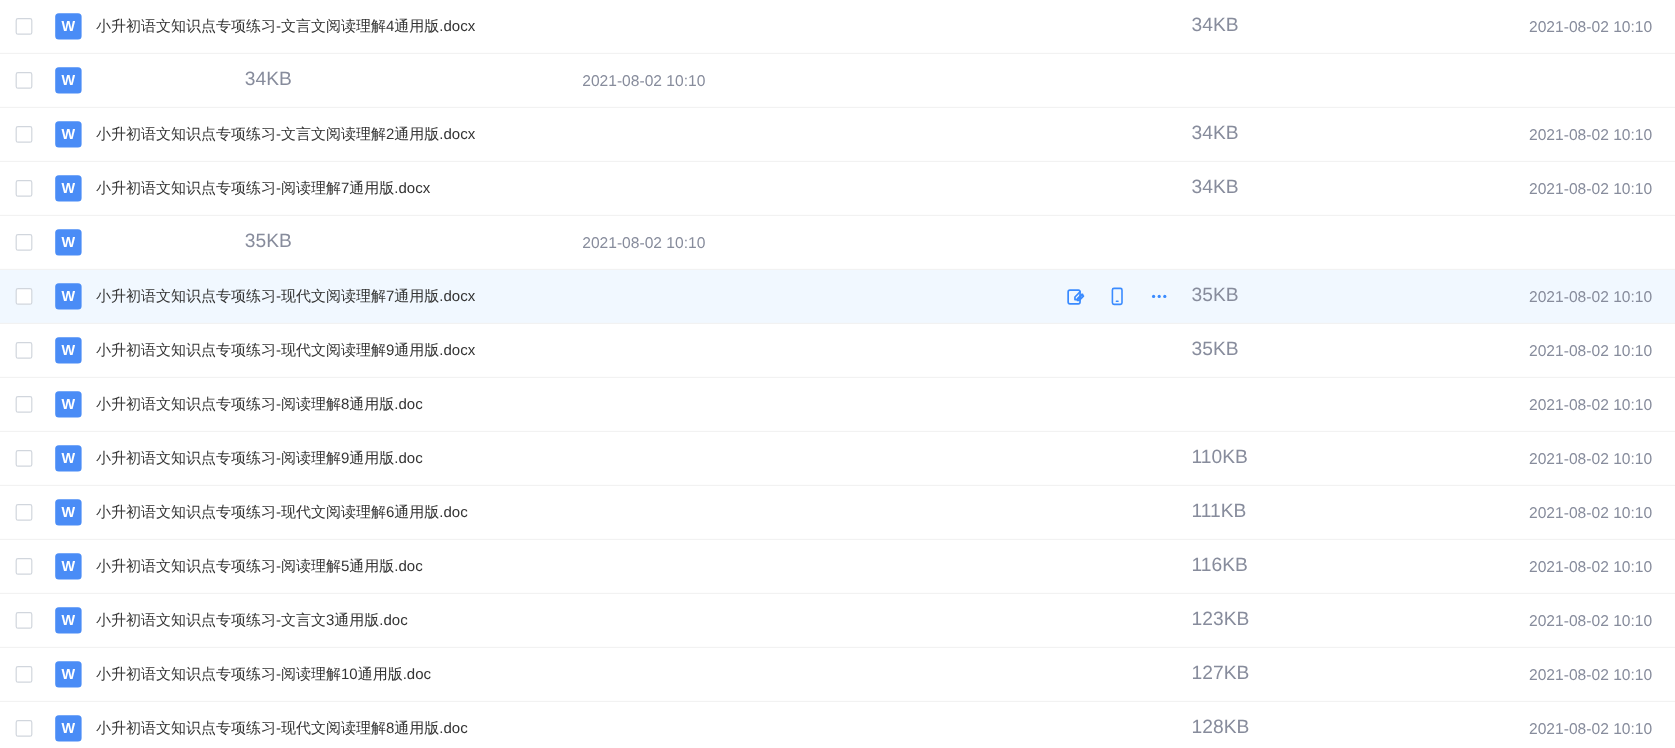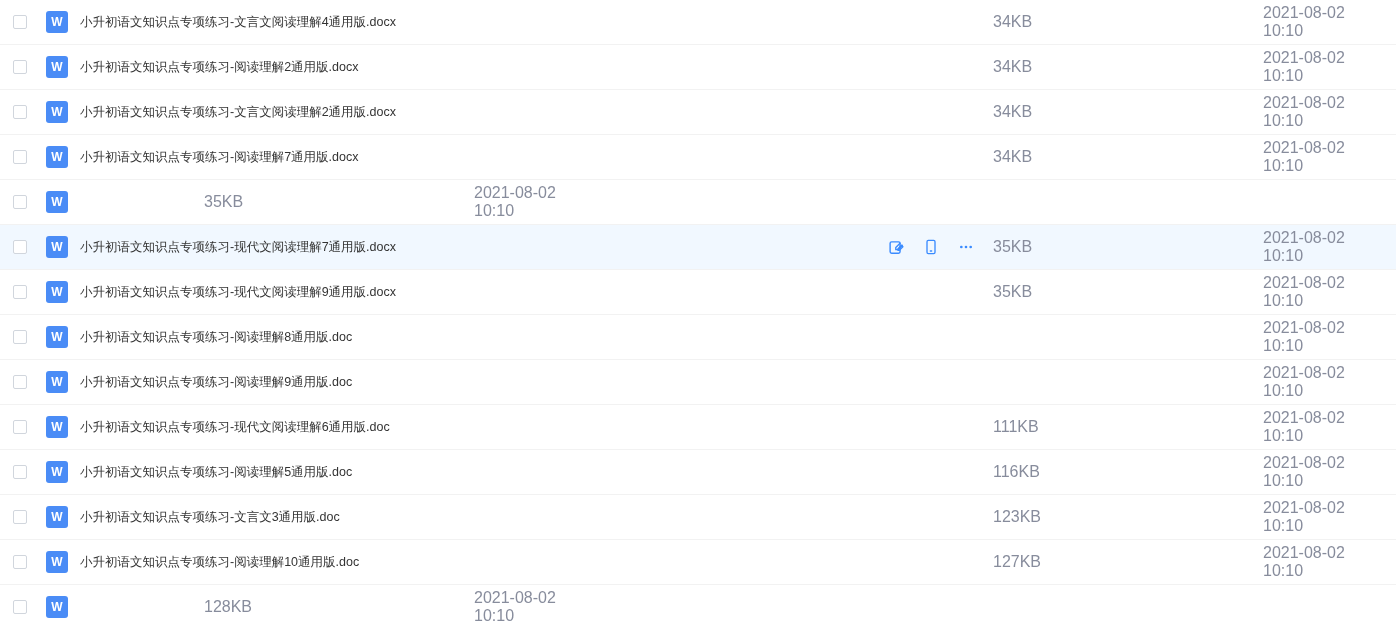--- a/index.html
+++ b/index.html
@@ -80,22 +80,22 @@
   .action-btn { cursor: pointer; color: #3a8bff; display:flex; align-items:center; }
   .size-cell {
     width: 270px;
     color: #878c9c;
     font-size: 16px;
     flex-shrink: 0;
   }
   .time-cell {
     width: 125px;
     color: #878c9c;
-    font-size: 16px;
-    text-align: left;
+    font-size: 13px;
+    text-align: center;
     flex-shrink: 0;
   }
   .hidden { visibility: hidden; }
 </style>
 </head>
 <body>
 
 <div class="file-list" id="file-list">
     <div class="file-row">
       <div class="checkbox-cell">
@@ -130,21 +130,20 @@
       <div class="size-cell">34KB</div>
       <div class="time-cell">2021-08-02 10:10</div>
     </div>
     <div class="file-row">
       <div class="checkbox-cell">
         <div class="checkbox"></div>
       </div>
       <div class="icon-cell">
         <div class="file-icon">W</div>
       </div>
-      <div class="name-cell">小升初语文知识点专项练习-阅读理解2通用版.docx</div>
       <div class="actions-cell hidden">
         <span class="action-btn">
           <svg width="17" height="17" viewBox="0 0 24 24" fill="none" stroke="#3a8bff" stroke-width="2" stroke-linecap="round" stroke-linejoin="round">
             <rect x="3" y="4" width="14" height="16" rx="2"></rect>
             <path d="M20 7l-6 6v3h3l6-6" transform="translate(-3,-1)"></path>
             <path d="M14 14l5-5 2 2-5 5h-2v-2z"></path>
           </svg>
         </span>
         <span class="action-btn">
           <svg width="16" height="16" viewBox="0 0 24 24" fill="none" stroke="#3a8bff" stroke-width="2" stroke-linecap="round" stroke-linejoin="round">
@@ -382,20 +381,21 @@
           </svg>
         </span>
         <span class="action-btn">
           <svg width="18" height="16" viewBox="0 0 24 24" fill="#3a8bff">
             <circle cx="5" cy="12" r="2"></circle>
             <circle cx="12" cy="12" r="2"></circle>
             <circle cx="19" cy="12" r="2"></circle>
           </svg>
         </span>
       </div>
+      <div class="size-cell">110KB</div>
       <div class="time-cell">2021-08-02 10:10</div>
     </div>
     <div class="file-row">
       <div class="checkbox-cell">
         <div class="checkbox"></div>
       </div>
       <div class="icon-cell">
         <div class="file-icon">W</div>
       </div>
       <div class="name-cell">小升初语文知识点专项练习-现代文阅读理解6通用版.doc</div>
@@ -523,20 +523,21 @@
       <div class="size-cell">127KB</div>
       <div class="time-cell">2021-08-02 10:10</div>
     </div>
     <div class="file-row">
       <div class="checkbox-cell">
         <div class="checkbox"></div>
       </div>
       <div class="icon-cell">
         <div class="file-icon">W</div>
       </div>
+      <div class="name-cell">小升初语文知识点专项练习-现代文阅读理解8通用版.doc</div>
       <div class="actions-cell hidden">
         <span class="action-btn">
           <svg width="17" height="17" viewBox="0 0 24 24" fill="none" stroke="#3a8bff" stroke-width="2" stroke-linecap="round" stroke-linejoin="round">
             <rect x="3" y="4" width="14" height="16" rx="2"></rect>
             <path d="M20 7l-6 6v3h3l6-6" transform="translate(-3,-1)"></path>
             <path d="M14 14l5-5 2 2-5 5h-2v-2z"></path>
           </svg>
         </span>
         <span class="action-btn">
           <svg width="16" height="16" viewBox="0 0 24 24" fill="none" stroke="#3a8bff" stroke-width="2" stroke-linecap="round" stroke-linejoin="round">

